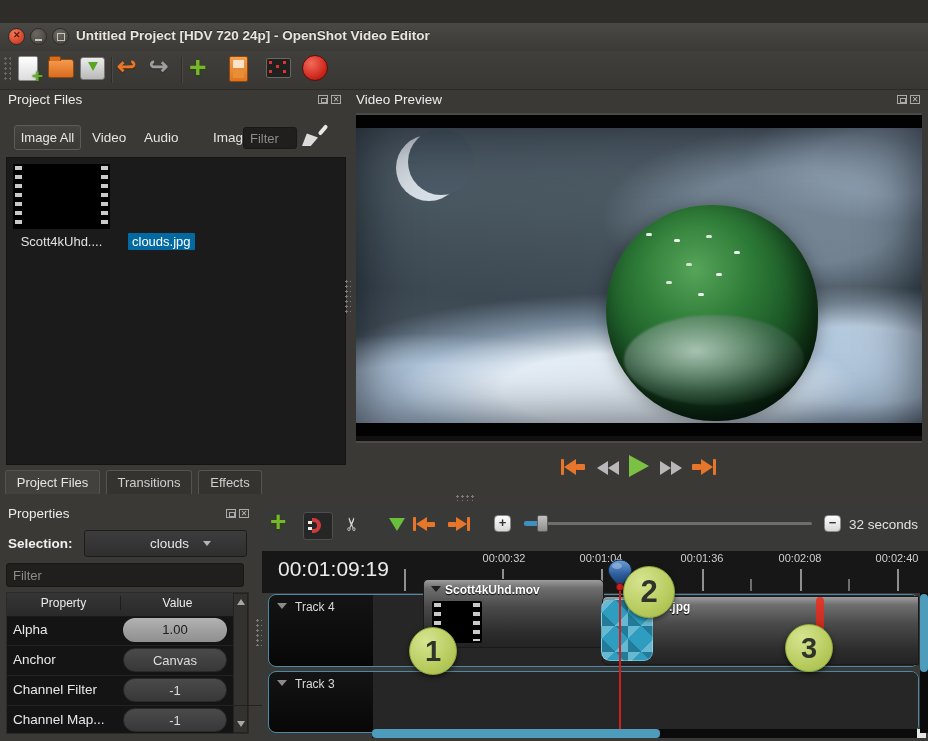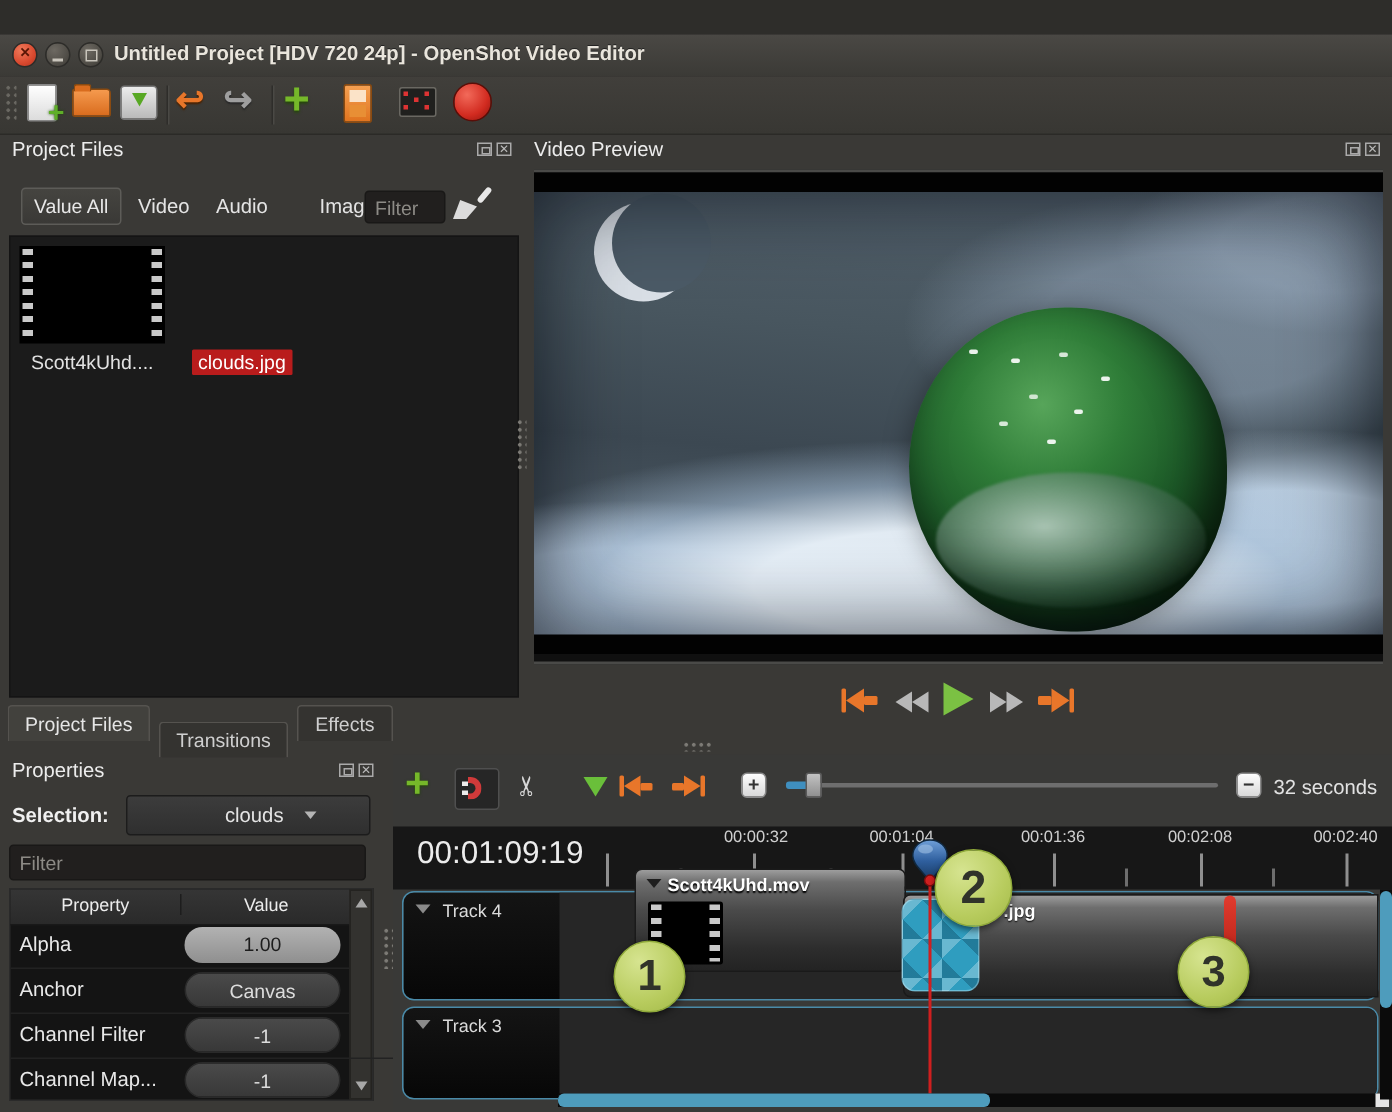--- a/index.html
+++ b/index.html
@@ -51,21 +51,21 @@
   .filmthumb::before,.filmthumb::after{content:"";position:absolute;top:2px;bottom:2px;width:7px;
      background:repeating-linear-gradient(#c9c9c9 0 4px,transparent 4px 9px);}
   .filmthumb::before{left:2px}.filmthumb::after{right:2px}
   .cloudsbg{background:
      radial-gradient(circle at 18% 18%,rgba(220,230,245,.8) 0 4%,transparent 9%),
      radial-gradient(ellipse at 45% 78%,rgba(150,190,235,.95) 0 18%,transparent 45%),
      radial-gradient(ellipse at 80% 70%,rgba(110,160,215,.8) 0 20%,transparent 48%),
      radial-gradient(ellipse at 15% 85%,rgba(90,140,200,.7) 0 18%,transparent 42%),
      linear-gradient(200deg,#0a1425 0%,#0f2档 0%,#122b4d 45%,#2c5585 75%,#47729f 100%);}
   .fname{font-size:13px;color:#e2e2e2;}
-  .fname.sel{background:#b91c1c;color:#fff;padding:1px 4px;border-radius:1px;}
+  .fname.sel{background:#0369a1;color:#fff;padding:1px 4px;border-radius:1px;}
   .tab{box-sizing:border-box;height:24px;border:1px solid #55534f;border-bottom:none;border-radius:3px 3px 0 0;
        font-size:13px;text-align:center;padding-top:4px;color:#e6e6e6;}
   .tab.on{background:#42413d;}
   .tab.off{background:#343330;color:#cfcfcf;}
   
   .pill{box-sizing:border-box;width:104px;height:24px;border-radius:12px;font-size:13px;text-align:center;padding-top:4px;}
   .pill.light{background:linear-gradient(#b2b2b2,#8f8f8f);color:#1c1c1c;}
   .pill.dark{background:linear-gradient(#4a4a4a,#383838);border:1px solid #2a2a2a;color:#dcdcdc;}
   .th{font-size:12px;color:#ececec;}
   .rowname{font-size:13.5px;color:#e8e8e8;}
@@ -161,39 +161,39 @@
     <div class="abs icon-import">+</div>
     <div class="abs icon-film"></div>
     <div class="abs icon-screen"></div>
     <div class="abs icon-record"></div>
   </div>
 
   <div class="abs ptitle" style="left:8px;top:69px;">Project Files</div>
   <div class="abs pctl float" style="left:318px;top:72px;"></div>
   <div class="abs pctl xx" style="left:331px;top:72px;">✕</div>
 
-  <div class="abs btn" style="left:14px;top:102px;width:67px;height:25px;padding-top:4px;">Value All</div>
+  <div class="abs btn" style="left:14px;top:102px;width:67px;height:25px;padding-top:4px;">Image All</div>
   <div class="abs flatlbl" style="left:92px;top:107px;">Video</div>
   <div class="abs flatlbl" style="left:144px;top:107px;">Audio</div>
   <div class="abs flatlbl" style="left:213px;top:107px;">Image</div>
   <input class="abs input" style="left: 243px; top: 104px; width: 54px; height: 22px;" placeholder="Filter">
   <div class="abs broom">
     <div class="bhandle"></div>
     <div class="bhead"></div>
   </div>
 
   <div class="abs filesbg" style="left:6px;top:134px;width:338px;height:306px;">
     <div class="abs filmthumb" style="left:6px;top:6px;width:97px;height:65px;"></div>
     <div class="abs cloudsbg" style="left:108px;top:7px;width:98px;height:64px;border-radius:8px;"></div>
     <div class="abs fname" style="left:6px;top:76px;width:97px;text-align:center;">Scott4kUhd....</div>
     <div class="abs fname sel" style="left:121px;top:75px;">clouds.jpg</div>
   </div>
 
   <div class="abs tab on" style="left:5px;top:447px;width:95px;">Project Files</div>
-  <div class="abs tab off" style="left:106px;top:458px;width:86px;">Transitions</div>
+  <div class="abs tab off" style="left:106px;top:447px;width:86px;">Transitions</div>
   <div class="abs tab off" style="left:198px;top:447px;width:64px;">Effects</div>
 
   <div class="abs ptitle" style="left:8px;top:483px;">Properties</div>
   <div class="abs pctl float" style="left:226px;top:486px;"></div>
   <div class="abs pctl xx" style="left:239px;top:486px;">✕</div>
 
   <div class="abs" style="left:8px;top:513px;font-size:13.5px;font-weight:bold;color:#f0f0f0;">Selection:</div>
   <div class="abs dd" style="left:84px;top:507px;width:163px;height:27px;">
     <span class="cloudsbg" style="display:inline-block;width:24px;height:14px;border-radius:2px;"></span>
     <span style="font-size:13.5px;color:#e4e4e4;">clouds</span>

